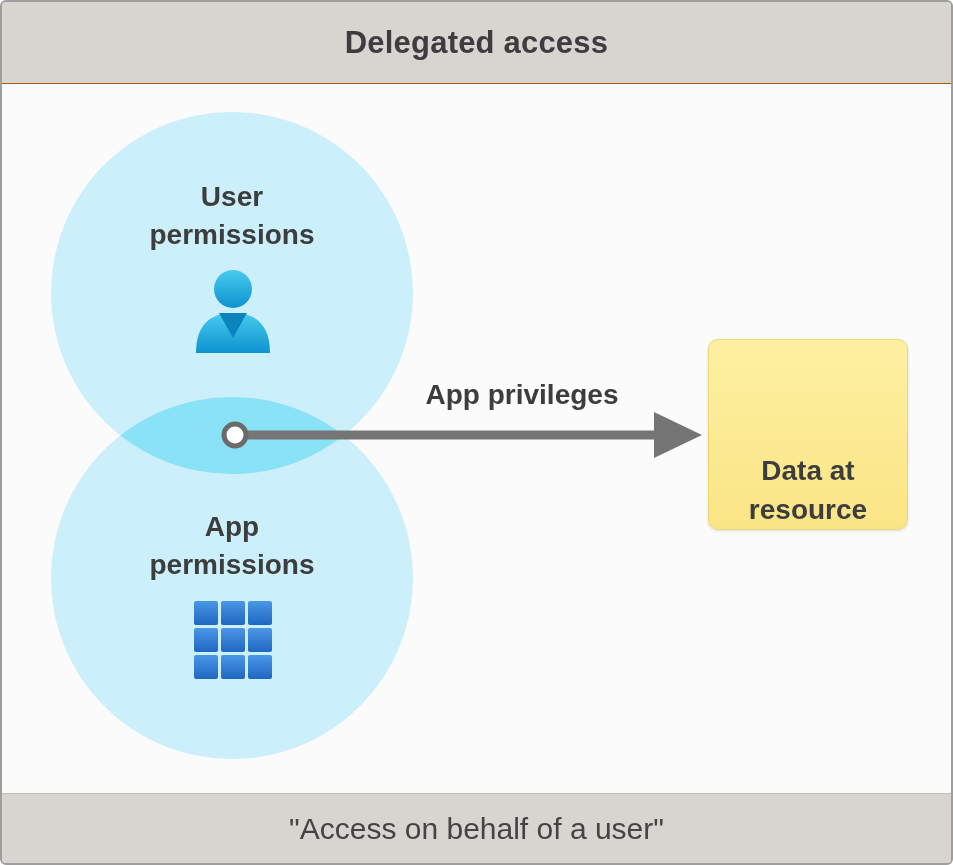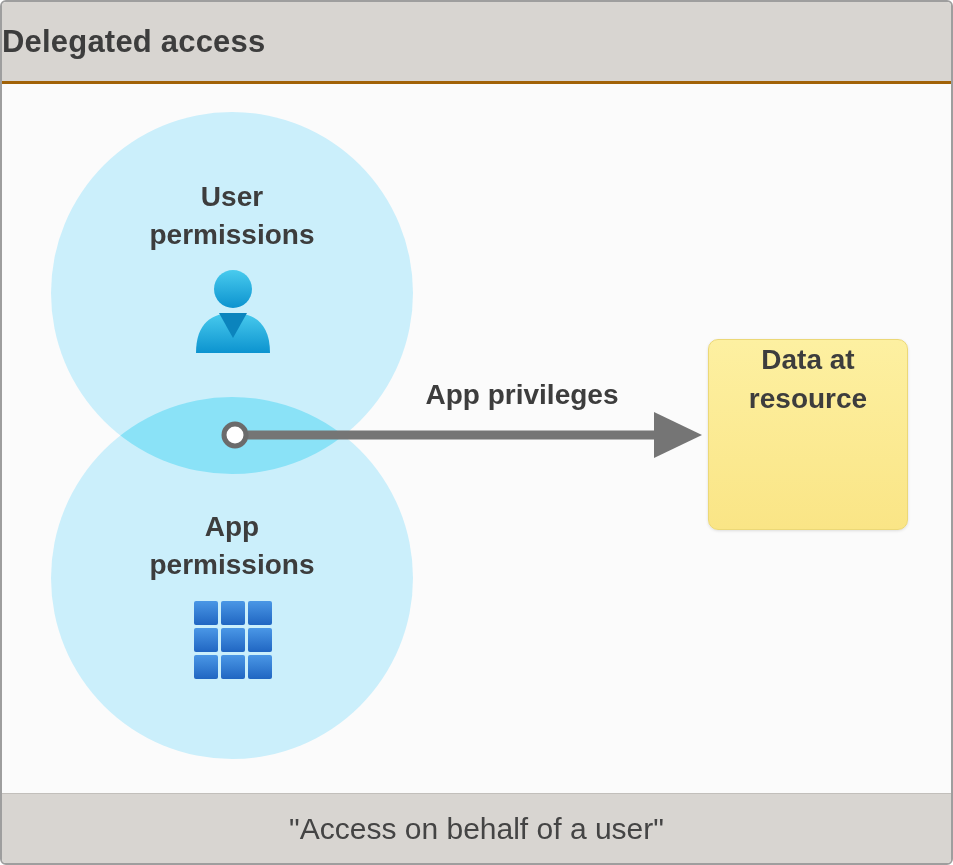--- a/index.html
+++ b/index.html
@@ -14,23 +14,24 @@
     border: 2px solid #9e9e9e;
     border-radius: 6px;
     overflow: hidden;
   }
 
   .header-bar {
     position: absolute;
     top: 0; left: 0; right: 0;
     height: 82px;
     background: #d8d5d1;
-    border-bottom: 3px solid #a16207;
+    border-bottom: 1px solid #a16207;
     display: flex;
     align-items: center;
+    justify-content: center;
   }
   .header-title {
     font-size: 31px;
     font-weight: 700;
     color: #3d3d3d;
     letter-spacing: 0.2px;
   }
 
   .footer-bar {
     position: absolute;
@@ -82,21 +83,21 @@
   .resource-box {
     position: absolute;
     left: 706px;
     top: 337px;
     width: 200px;
     height: 191px;
     background: linear-gradient(180deg, #fdf0a1 0%, #fae586 100%);
     border: 1px solid #ecd877;
     border-radius: 10px;
     display: flex;
-    align-items: flex-start;
+    align-items: flex-end;
     justify-content: center;
     box-shadow: 0 1px 3px rgba(0,0,0,0.12);
   }
   .resource-label {
     width: 160px;
     text-align: center;
     font-size: 28px;
     font-weight: 700;
     color: #3d3d3d;
     line-height: 1.4;

